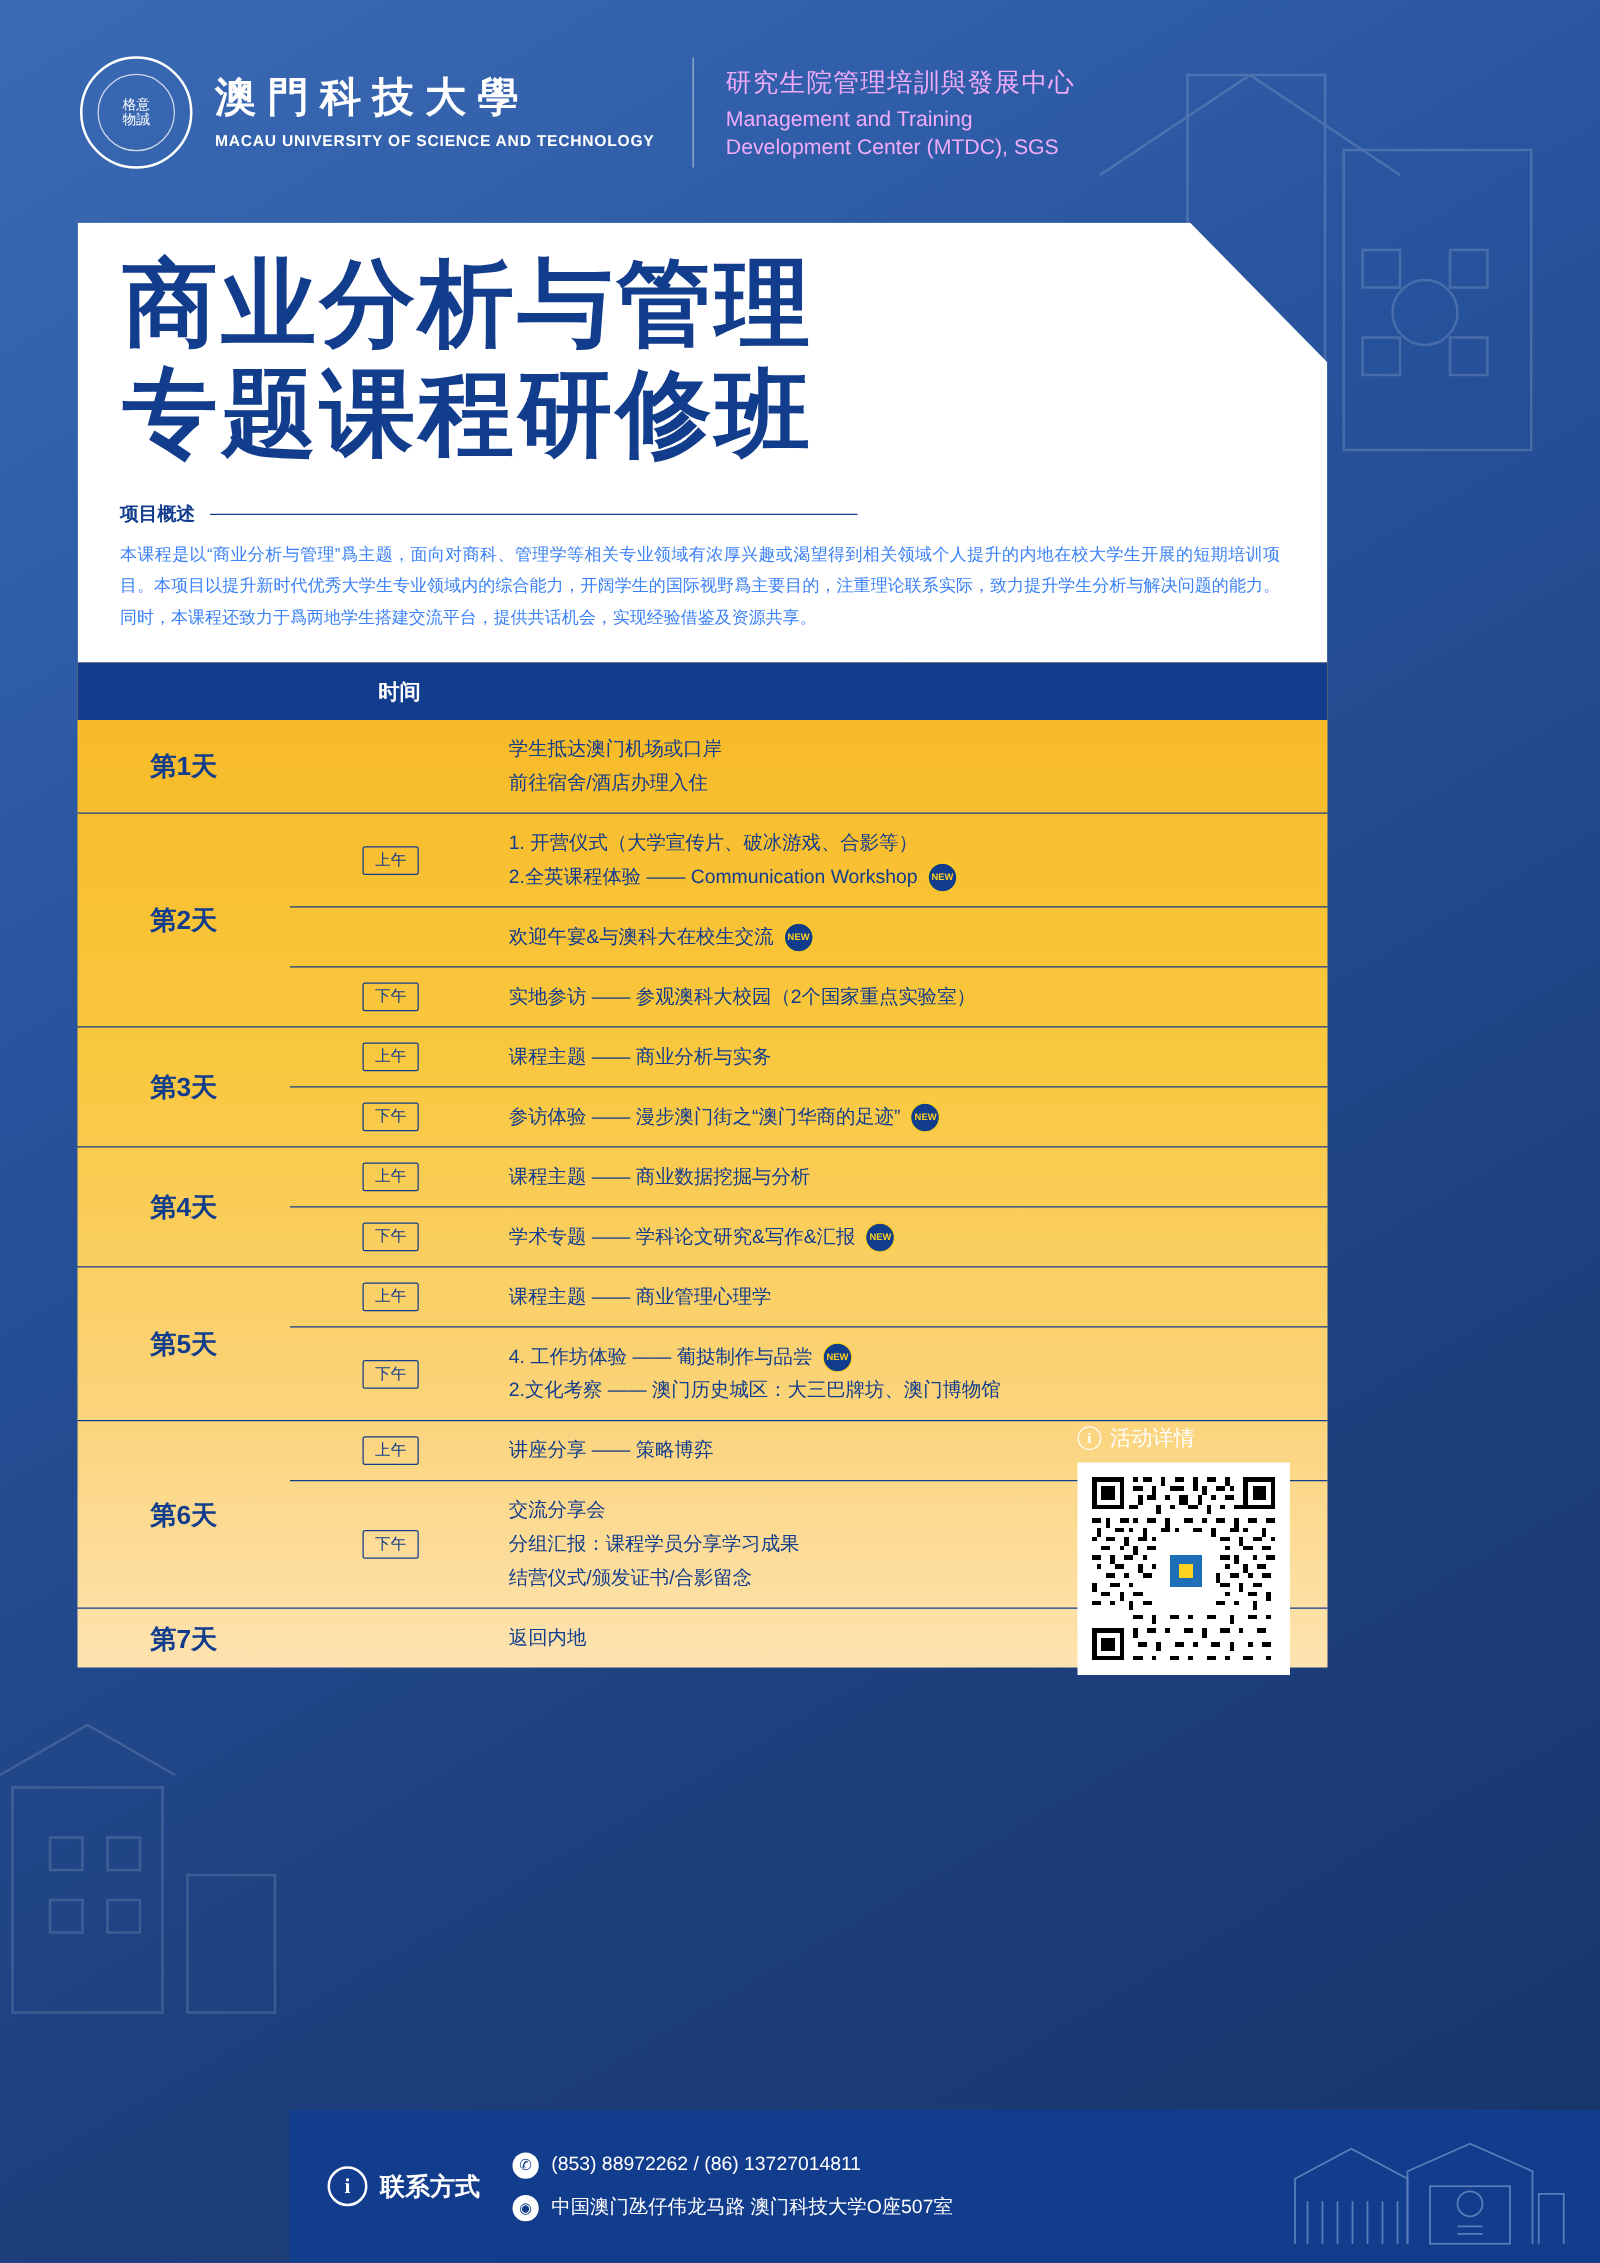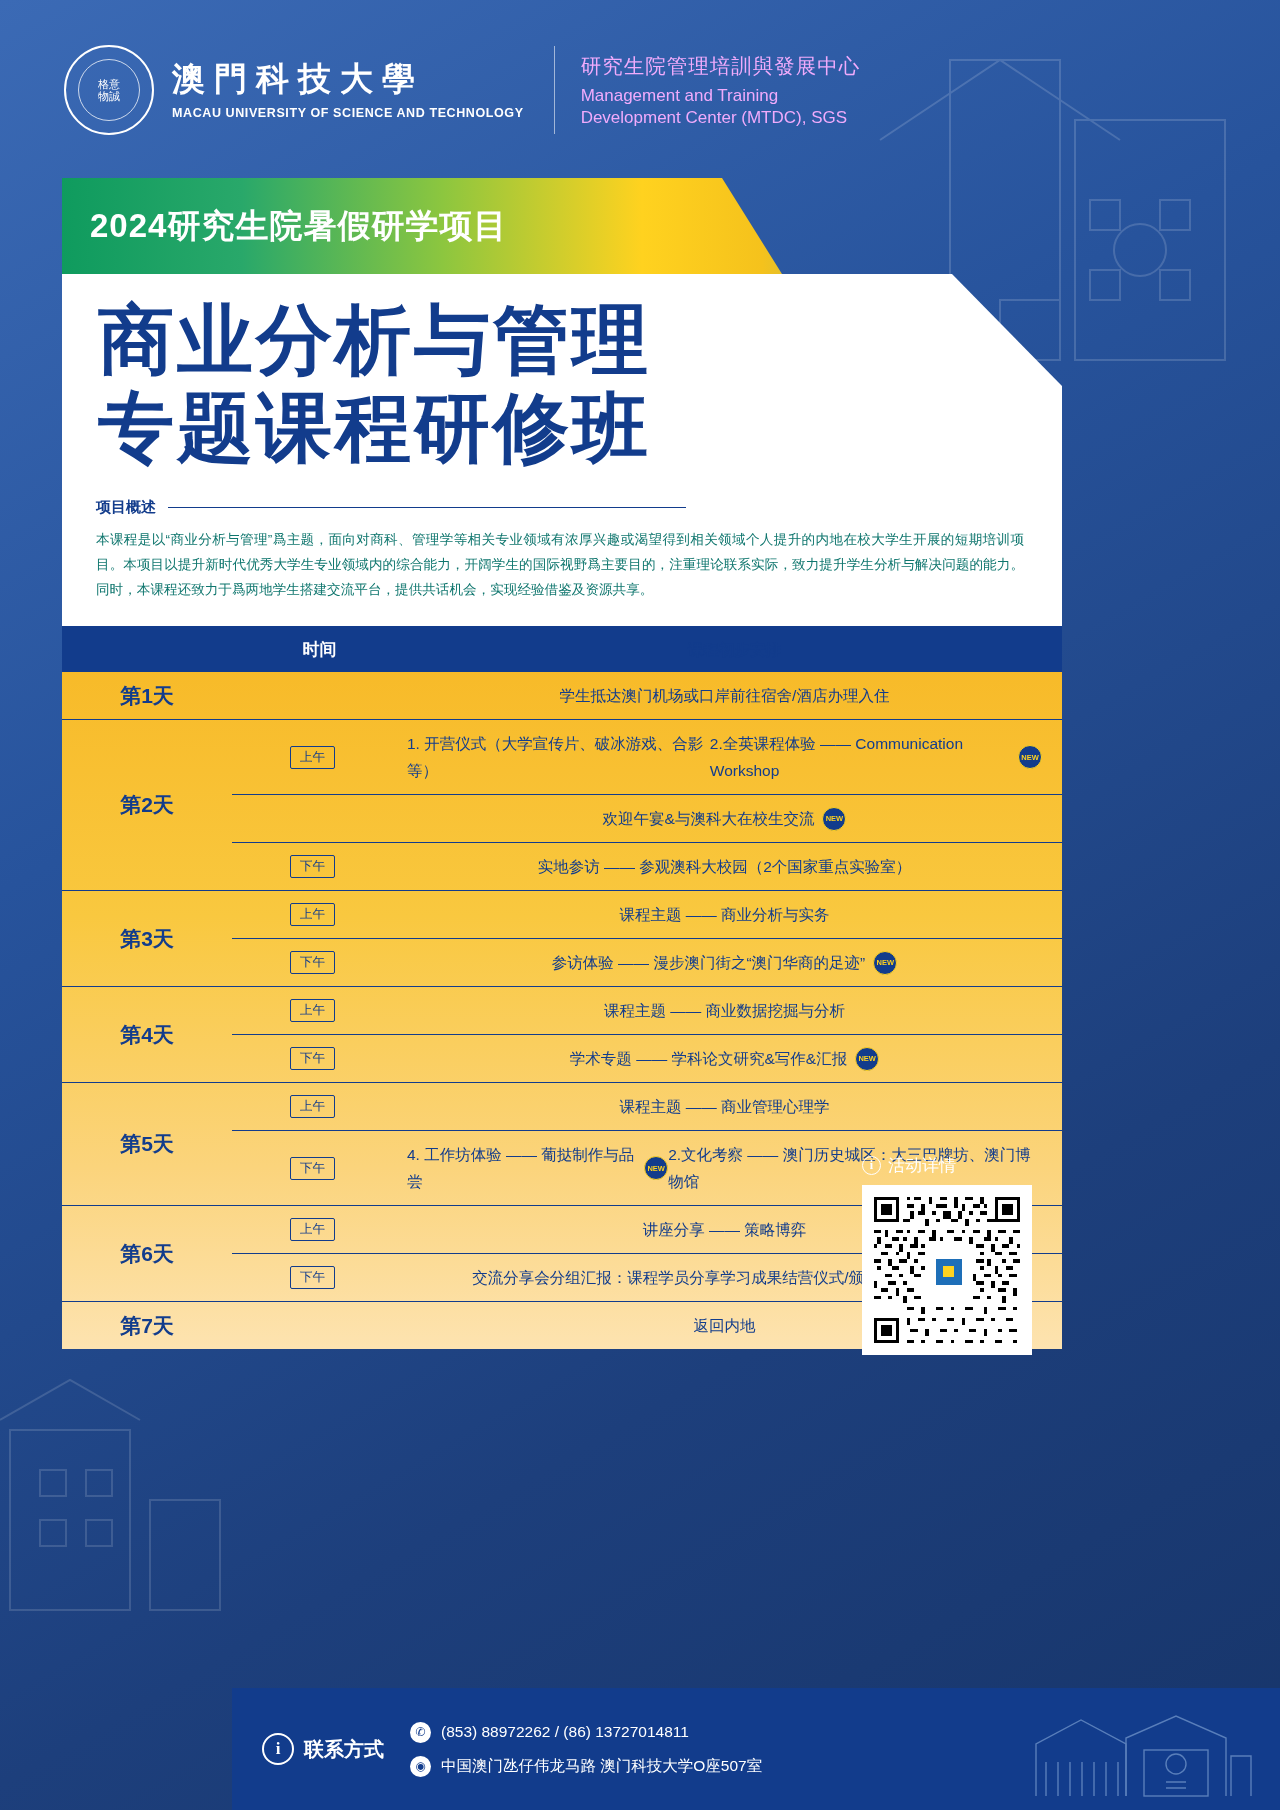--- a/index.html
+++ b/index.html
@@ -74,21 +74,21 @@
     color:#123c8c;font-weight:bold;font-size:76px;line-height:88px;
     letter-spacing:3px;padding-left:36px;
     font-family:"Liberation Sans","DejaVu Sans",sans-serif;
   }
   .sect-label{
     display:flex;align-items:center;gap:12px;margin:26px 0 10px 34px;width:590px;
   }
   .sect-label span{color:#123c8c;font-size:15px;font-weight:bold;white-space:nowrap;}
   .sect-label i{flex:1;height:1px;background:#123c8c;display:block;}
   .overview{
-    color:#0f766e;font-size:13.6px;line-height:25px;
+    color:#3b82f6;font-size:13.6px;line-height:25px;
     padding:0 38px 24px 34px;text-align:justify;
   }
   
   .schedule{
     width:1000px;background:linear-gradient(180deg,#f7b825 0%,#f9c83f 40%,#fbd47c 75%,#fde3b0 100%);
     position:relative;
   }
   .sched-head{
     background:#123c8c;color:#ffffff;height:46px;display:flex;align-items:center;
     font-size:17px;font-weight:bold;
@@ -99,21 +99,21 @@
   .c-day{
     width:170px;display:flex;align-items:center;justify-content:center;
     color:#123c8c;font-size:21px;font-weight:bold;
   }
   .c-time{width:175px;display:flex;align-items:center;padding-left:58px;box-sizing:border-box;}
   .tag{
     border:1px solid #123c8c;color:#123c8c;font-size:12.5px;
     padding:2px 9px;border-radius:2px;background:transparent;
   }
   .c-item{
-    flex:1;display:flex;flex-direction:row;justify-content:center;
+    flex:1;display:flex;flex-direction:column;justify-content:center;
     color:#123c8c;font-size:15.5px;line-height:27px;padding:10px 20px 10px 0;
   }
   .c-item .line{display:flex;align-items:center;gap:8px;}
   .newbadge{
     display:inline-flex;align-items:center;justify-content:center;
     width:22px;height:22px;border-radius:50%;
     background:#123c8c;color:#ffd21f;font-size:7.5px;font-weight:bold;
     border:1.5px solid #ffd21f;flex:0 0 auto;
   }
   .grp{display:flex;flex-direction:column;flex:1;}
@@ -202,23 +202,20 @@
   </div>
   <div class="divider-v"></div>
   <div class="center-names">
     <div class="center-cn">研究生院管理培訓與發展中心</div>
     <div class="center-en">Management and Training</div>
     <div class="center-en">Development Center (MTDC), SGS</div>
   </div>
 </div>
 
 <div class="poster">
-  <div class="ribbon">
-    <h2>2024研究生院暑假研学项目</h2>
-  </div>
 
   <div class="title-block">
     <div class="title-cn">商业分析与管理</div>
     <div class="title-cn l2">专题课程研修班</div>
 
     <div class="sect-label">
       <span>项目概述</span>
       <i></i>
     </div>
     <div class="overview">本课程是以“商业分析与管理”爲主题，面向对商科、管理学等相关专业领域有浓厚兴趣或渴望得到相关领域个人提升的内地在校大学生开展的短期培训项目。本项目以提升新时代优秀大学生专业领域内的综合能力，开阔学生的国际视野爲主要目的，注重理论联系实际，致力提升学生分析与解决问题的能力。同时，本课程还致力于爲两地学生搭建交流平台，提供共话机会，实现经验借鉴及资源共享。</div>

